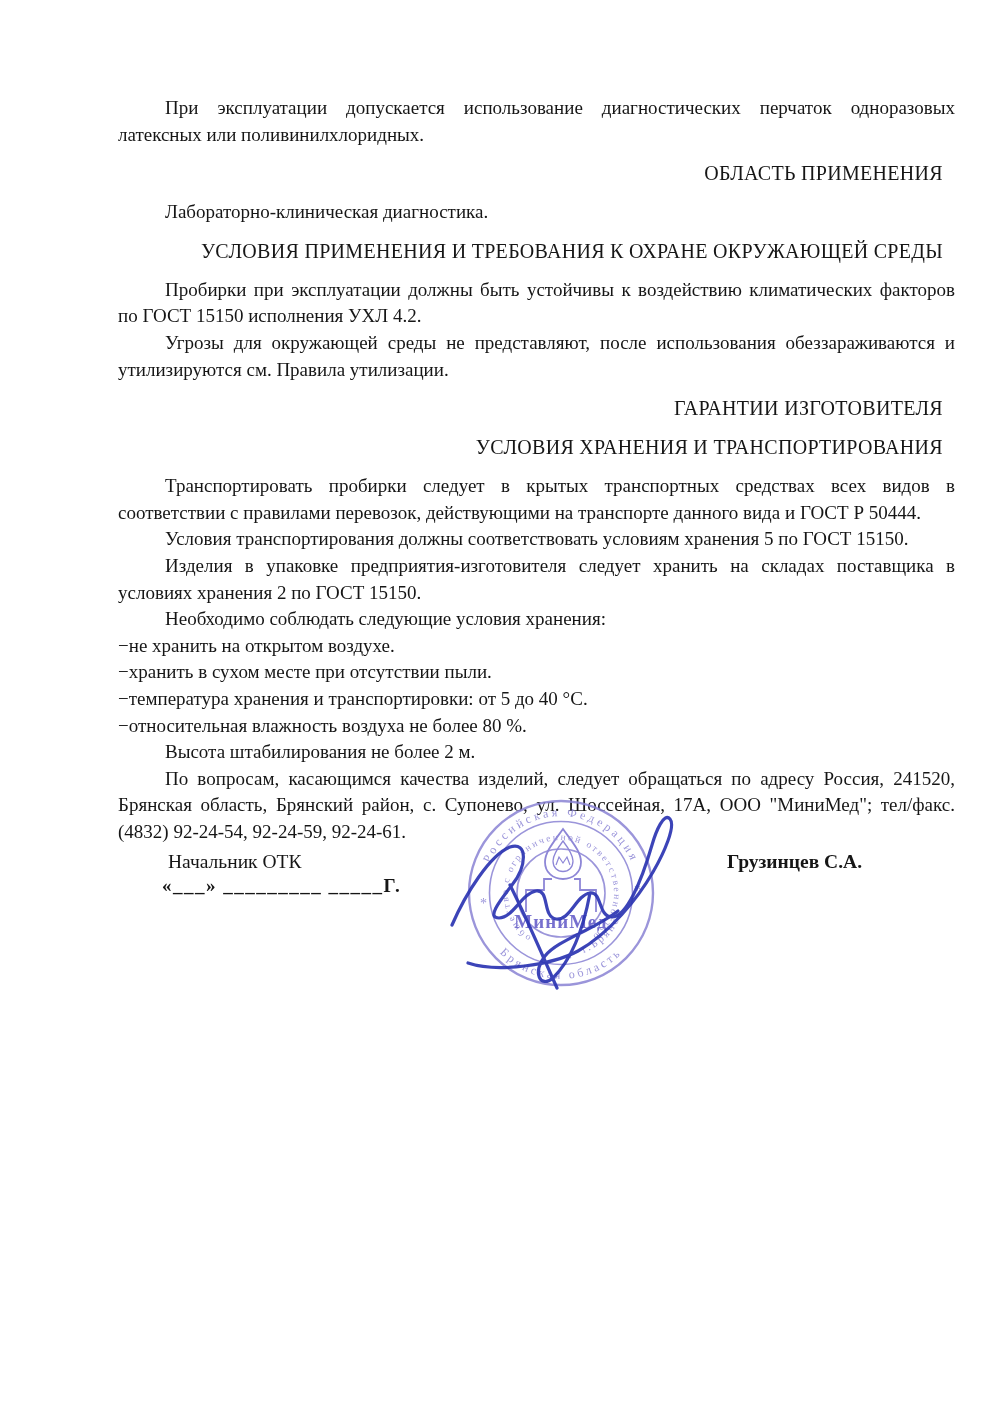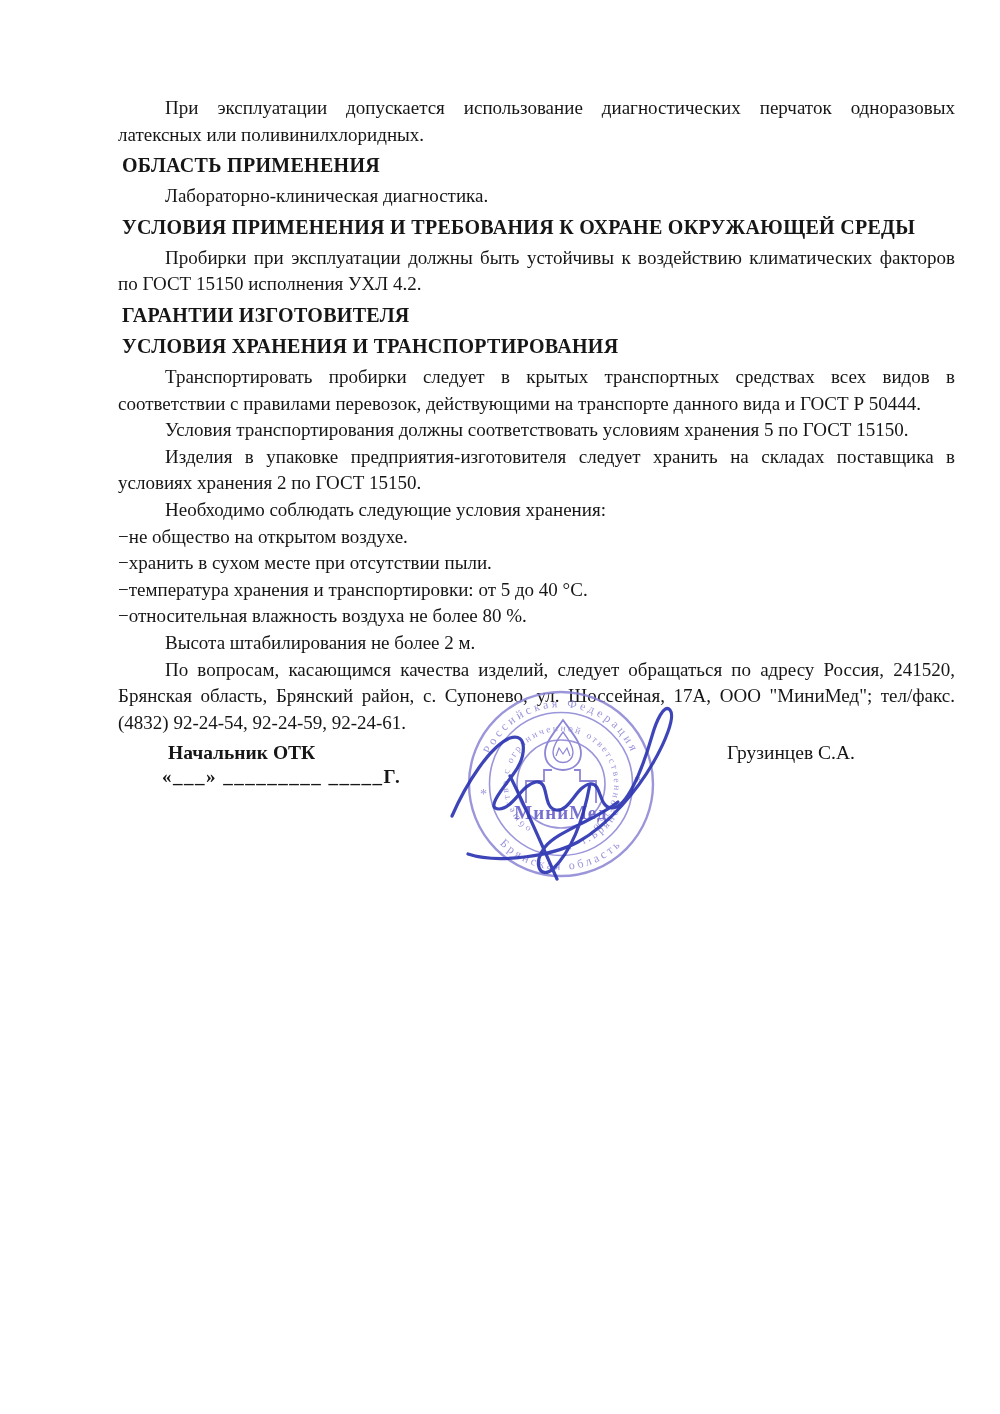--- a/index.html
+++ b/index.html
@@ -19,76 +19,77 @@
   }
   p.para {
     margin:0;
     font-size:19px;
     line-height:26.6px;
     text-align:justify;
     text-indent:47px;
   }
   p.flush { text-indent:0; }
   h2.sect {
-    margin:4px;
+    margin:12px;
     font-size:20px;
     line-height:27px;
-    font-weight:bold;
-    text-align:left;
+    font-weight:normal;
+    text-align:right;
     letter-spacing:0.3px;
   }
   .mt-a { margin-top:19px; }
   .mt-b { margin-top:15px; }
   .mt-c { margin-top:4px; }
   .mt-d { margin-top:5px; }
   .sig-area {
     position:relative;
     margin-top:6px;
     height:340px;
   }
   .sig-role {
     position:absolute; left:50px; top:0;
-    font-weight:bold; font-size:19.5px; white-space:nowrap;
+    font-weight:normal; font-size:19.5px; white-space:nowrap;
   }
   .sig-date {
     position:absolute; left:44px; top:24px;
     font-weight:bold; font-size:19px; letter-spacing:1.5px; white-space:nowrap;
   }
   .sig-name {
     position:absolute; left:609px; top:0;
-    font-weight:normal; font-size:19.5px; white-space:nowrap;
+    font-weight:bold; font-size:19.5px; white-space:nowrap;
   }
   .stamp-wrap {
     position:absolute; left:322px; top:-58px;
     width:260px; height:230px;
   }
   .stamp-wrap svg { display:block; }
 </style>
 </head>
 <body>
 
 <div class="doc">
 
   <p class="para">При эксплуатации допускается использование диагностических перчаток одноразовых латексных или поливинилхлоридных.</p>
 
   <h2 class="sect mt-a">ОБЛАСТЬ ПРИМЕНЕНИЯ</h2>
   <p class="para">Лабораторно-клиническая диагностика.</p>
 
   <h2 class="sect mt-b">УСЛОВИЯ ПРИМЕНЕНИЯ И ТРЕБОВАНИЯ К ОХРАНЕ ОКРУЖАЮЩЕЙ СРЕДЫ</h2>
   <p class="para">Пробирки при эксплуатации должны быть устойчивы к воздействию климатических факторов по ГОСТ 15150 исполнения УХЛ 4.2.</p>
+  <p class="para">Угрозы для окружающей среды не представляют, после использования обеззараживаются и утилизируются см. Правила утилизации.</p>
 
   <h2 class="sect mt-c">ГАРАНТИИ ИЗГОТОВИТЕЛЯ</h2>
 
   <h2 class="sect mt-d">УСЛОВИЯ ХРАНЕНИЯ И ТРАНСПОРТИРОВАНИЯ</h2>
   <p class="para">Транспортировать пробирки следует в крытых транспортных средствах всех видов в соответствии с правилами перевозок, действующими на транспорте данного вида и ГОСТ Р 50444.</p>
   <p class="para">Условия транспортирования должны соответствовать условиям хранения 5 по ГОСТ 15150.</p>
   <p class="para">Изделия в упаковке предприятия-изготовителя следует хранить на складах поставщика в условиях хранения 2 по ГОСТ 15150.</p>
   <p class="para">Необходимо соблюдать следующие условия хранения:</p>
 
-  <p class="para flush">−не общество на открытом воздухе.</p>
+  <p class="para flush">−не хранить на открытом воздухе.</p>
   <p class="para flush">−хранить в сухом месте при отсутствии пыли.</p>
   <p class="para flush">−температура хранения и транспортировки: от 5 до 40 °С.</p>
   <p class="para flush">−относительная влажность воздуха не более 80 %.</p>
 
   <p class="para">Высота штабилирования не более 2 м.</p>
   <p class="para">По вопросам, касающимся качества изделий, следует обращаться по адресу Россия, 241520, Брянская область, Брянский район, с. Супонево, ул. Шоссейная, 17А, ООО "МиниМед"; тел/факс. (4832) 92-24-54, 92-24-59, 92-24-61.</p>
 
   <div class="sig-area">
     <div class="sig-role">Начальник ОТК</div>
     <div class="sig-date">«___» _________ _____Г.</div>

